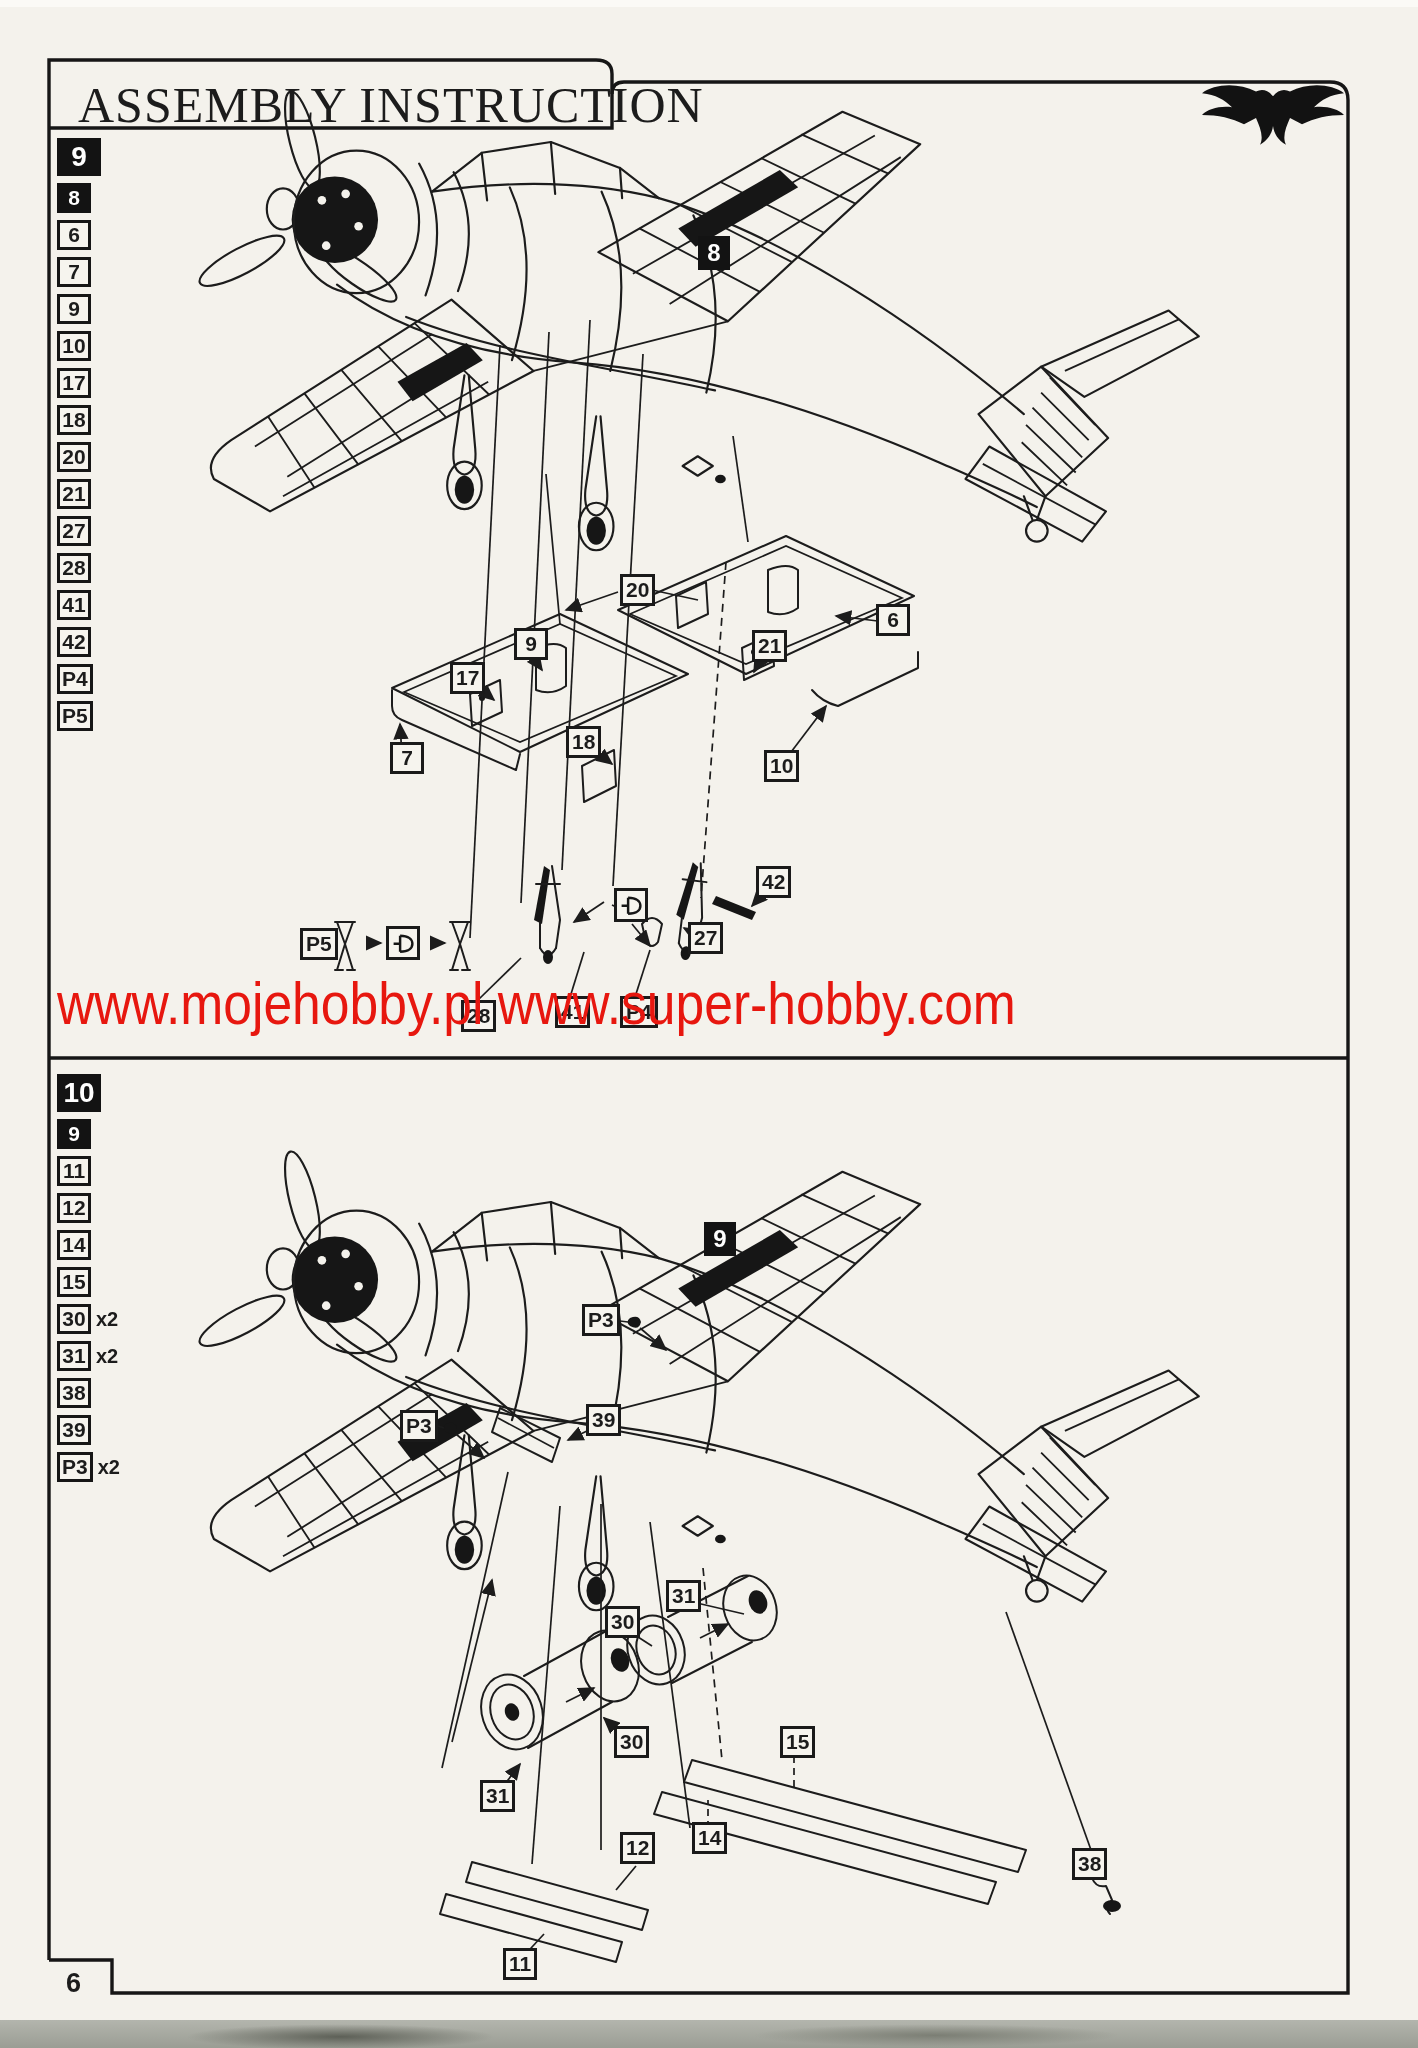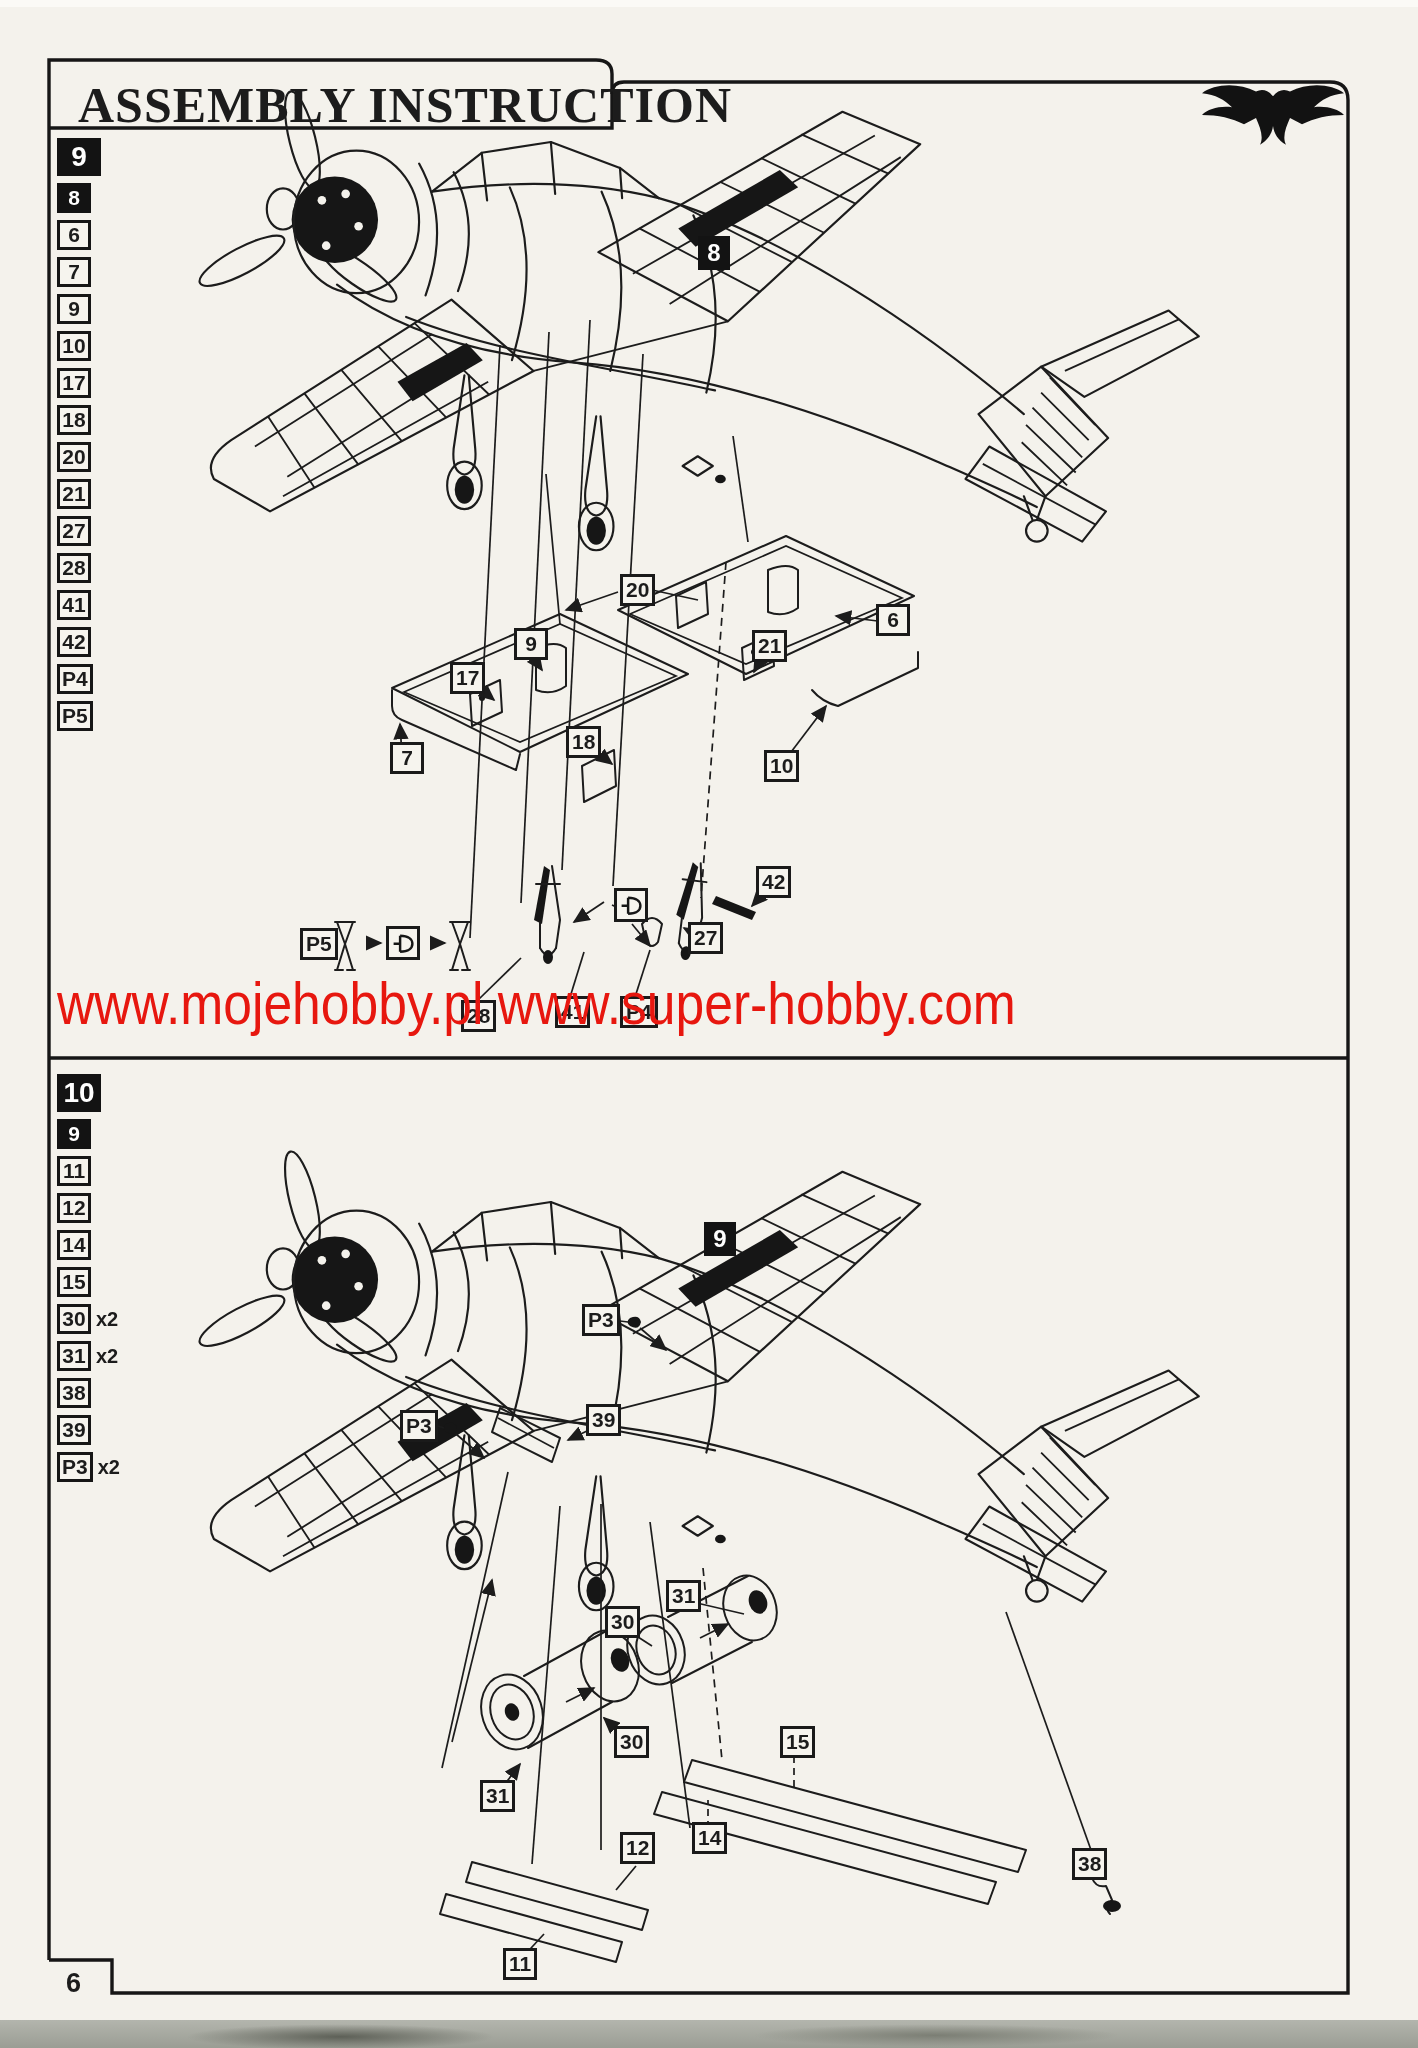--- a/index.html
+++ b/index.html
@@ -11,21 +11,21 @@
           radial-gradient(ellipse 220px 18px at 24% 60%, #5d6057 0%, rgba(93,96,87,0) 70%),
           radial-gradient(ellipse 260px 16px at 66% 55%, #7b7e74 0%, rgba(123,126,116,0) 70%),
           linear-gradient(#b3b5ad,#9a9d94);}
   .artlayer{position:absolute;left:0;top:0;pointer-events:none;}
   .ln{stroke:#1c1c1c;fill:none;stroke-width:2;stroke-linecap:round;stroke-linejoin:round;}
   .ld{stroke:#1c1c1c;fill:none;stroke-width:1.7;}
   .frame{stroke:#161616;fill:none;stroke-width:3.4;}
   .blk{fill:#161616;stroke:none;}
   .paperfill{fill:#f4f2ec;}
   .page-title{position:absolute;left:78px;top:76px;font-family:"Liberation Serif",serif;
-        font-weight:bold;font-size:50px;letter-spacing:1px;white-space:nowrap;}
+        font-weight:normal;font-size:50px;letter-spacing:1px;white-space:nowrap;}
   .sidebar{position:absolute;left:57px;display:flex;flex-direction:column;gap:7px;align-items:flex-start;}
   .pitem{display:flex;align-items:center;gap:5px;}
   .pbox{min-width:34px;height:30px;padding:0 2px;border:3px solid #161616;background:#f6f4ee;
         font-weight:bold;font-size:21px;display:flex;align-items:center;justify-content:center;
         box-sizing:border-box;}
   .pbox.solid{background:#131313;color:#fff;border-color:#131313;}
   .pbox.big{min-width:44px;height:38px;font-size:28px;}
   .qty{font-weight:bold;font-size:20px;}
   .callout{position:absolute;min-width:34px;height:32px;padding:0 3px;border:3px solid #1a1a1a;
         background:#f6f4ee;font-weight:bold;font-size:21px;display:flex;align-items:center;

